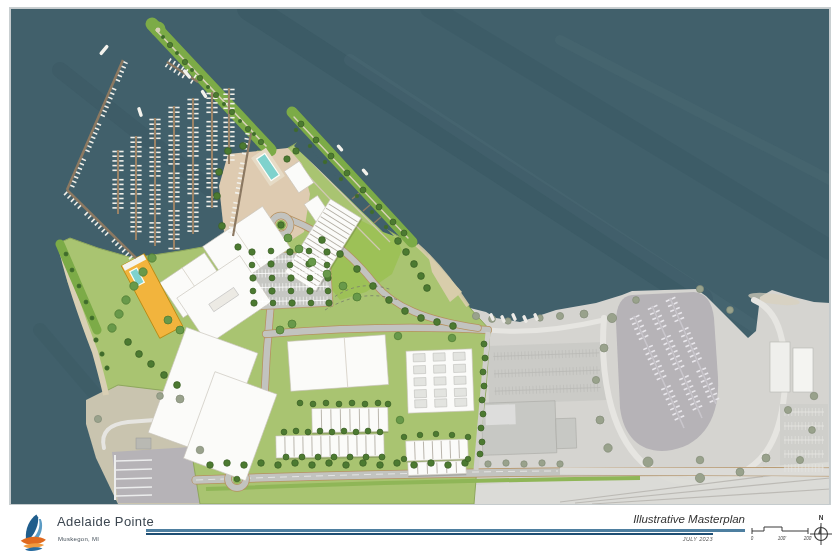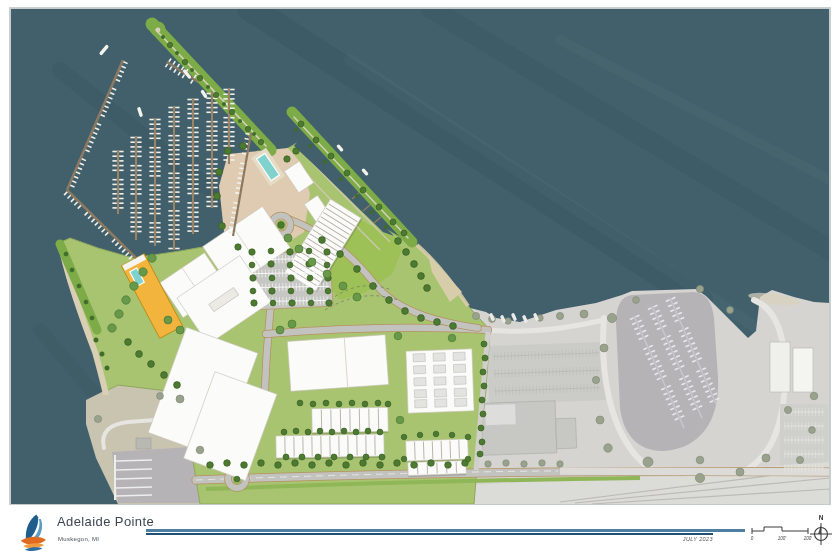--- a/index.html
+++ b/index.html
@@ -1308,20 +1308,21 @@
       <path d="M23,3 C15,9 10,19 11,31 L16,30 C22,24 26,13 25,6 Z" fill="#1f5d8c"></path>
       <path d="M26,8 C28,16 25,26 18,31 L24,31 C30,25 31,13 28,8 Z" fill="#5b9bc4"></path>
       <path d="M5,33 C14,27 27,27 34,32 C28,38 13,40 5,33 Z" fill="#e06a1f"></path>
       <path d="M8,39 C16,35 26,35 32,38 C26,42 13,43 8,39 Z" fill="#f09a3e"></path>
       <path d="M10,43 C18,40 26,40 30,42 C24,45 15,46 10,43 Z" fill="#2a6da0"></path>
     </svg>
     <div class="tb-name">Adelaide Pointe</div>
     <div class="tb-loc">Muskegon, MI</div>
     <div class="tb-rule1"></div>
     <div class="tb-rule2"></div>
+    <div class="tb-title">Illustrative Masterplan</div>
     <div class="tb-date">JULY 2023</div>
     <svg class="tb-scale" viewBox="0 0 62 22">
       <g stroke="#3a3a3a" stroke-width="1" fill="none">
         <line x1="2" y1="6" x2="2" y2="12"></line>
         <line x1="2" y1="9" x2="14" y2="9"></line>
         <polyline points="14,9 14,5 32,5 32,9"></polyline>
         <line x1="32" y1="9" x2="58" y2="9"></line>
         <line x1="58" y1="6" x2="58" y2="12"></line>
       </g>
       <text x="2" y="18" font-size="4.5" font-style="italic" fill="#444" text-anchor="middle">0</text>

